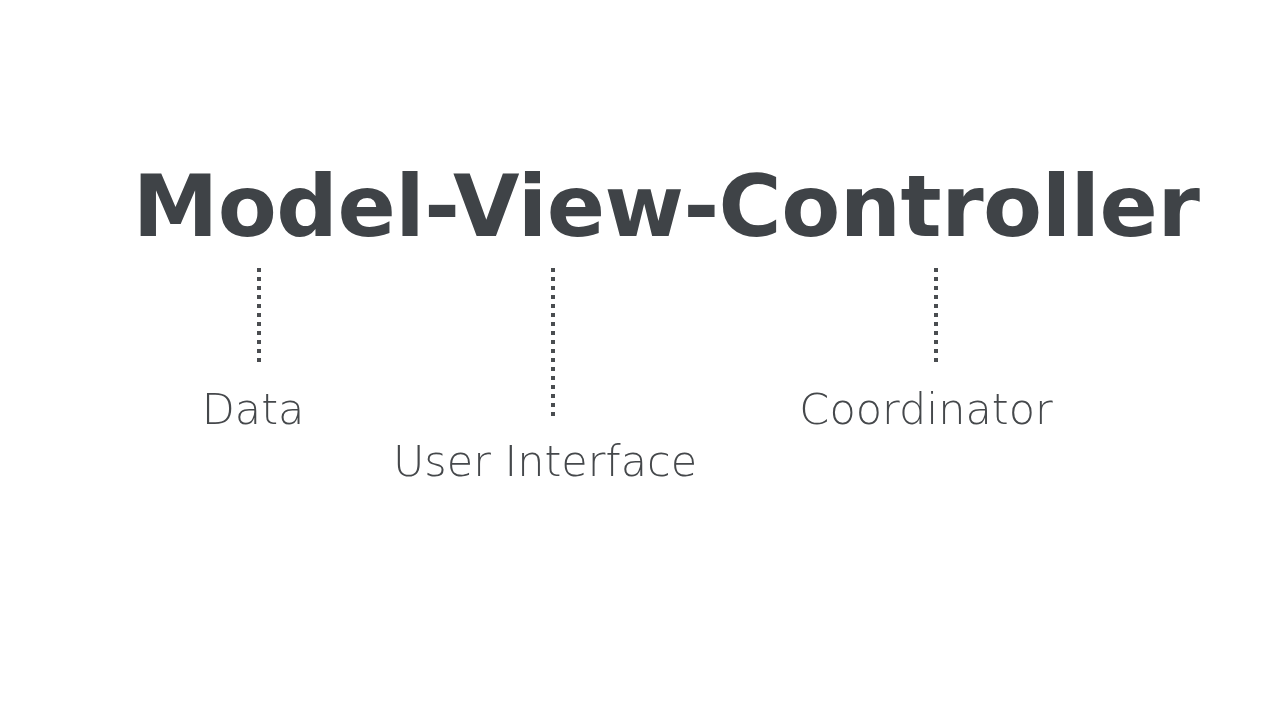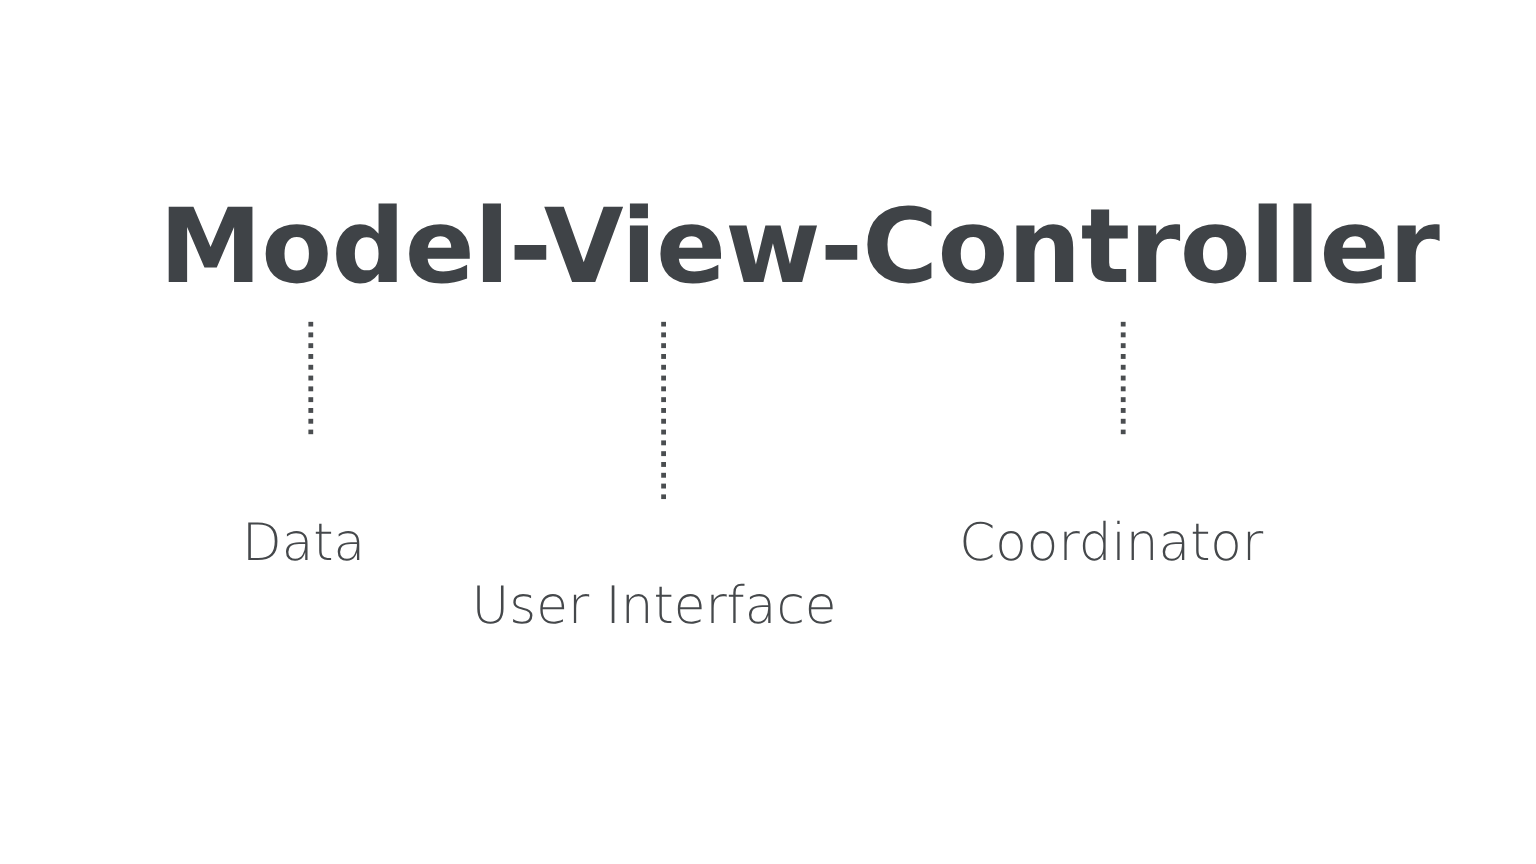--- a/index.html
+++ b/index.html
@@ -61,21 +61,20 @@
   .sub-label {
     position: absolute;
     font-family: "DejaVu Sans", sans-serif;
     font-size: 43px;
     font-weight: 300;
     color: #45484b;
     line-height: 1.0;
     white-space: nowrap;
     text-align: right;
     transform: translateX(-50%);
-    margin-top: 44px;
   }
 </style>
 </head>
 <body style="background: rgb(255, 255, 255);">
 
 <div id="slide">
 
   <div class="title-row">
     <span class="title-text" style="color: rgb(63, 67, 71);">Model-View-Controller</span>
   </div>

